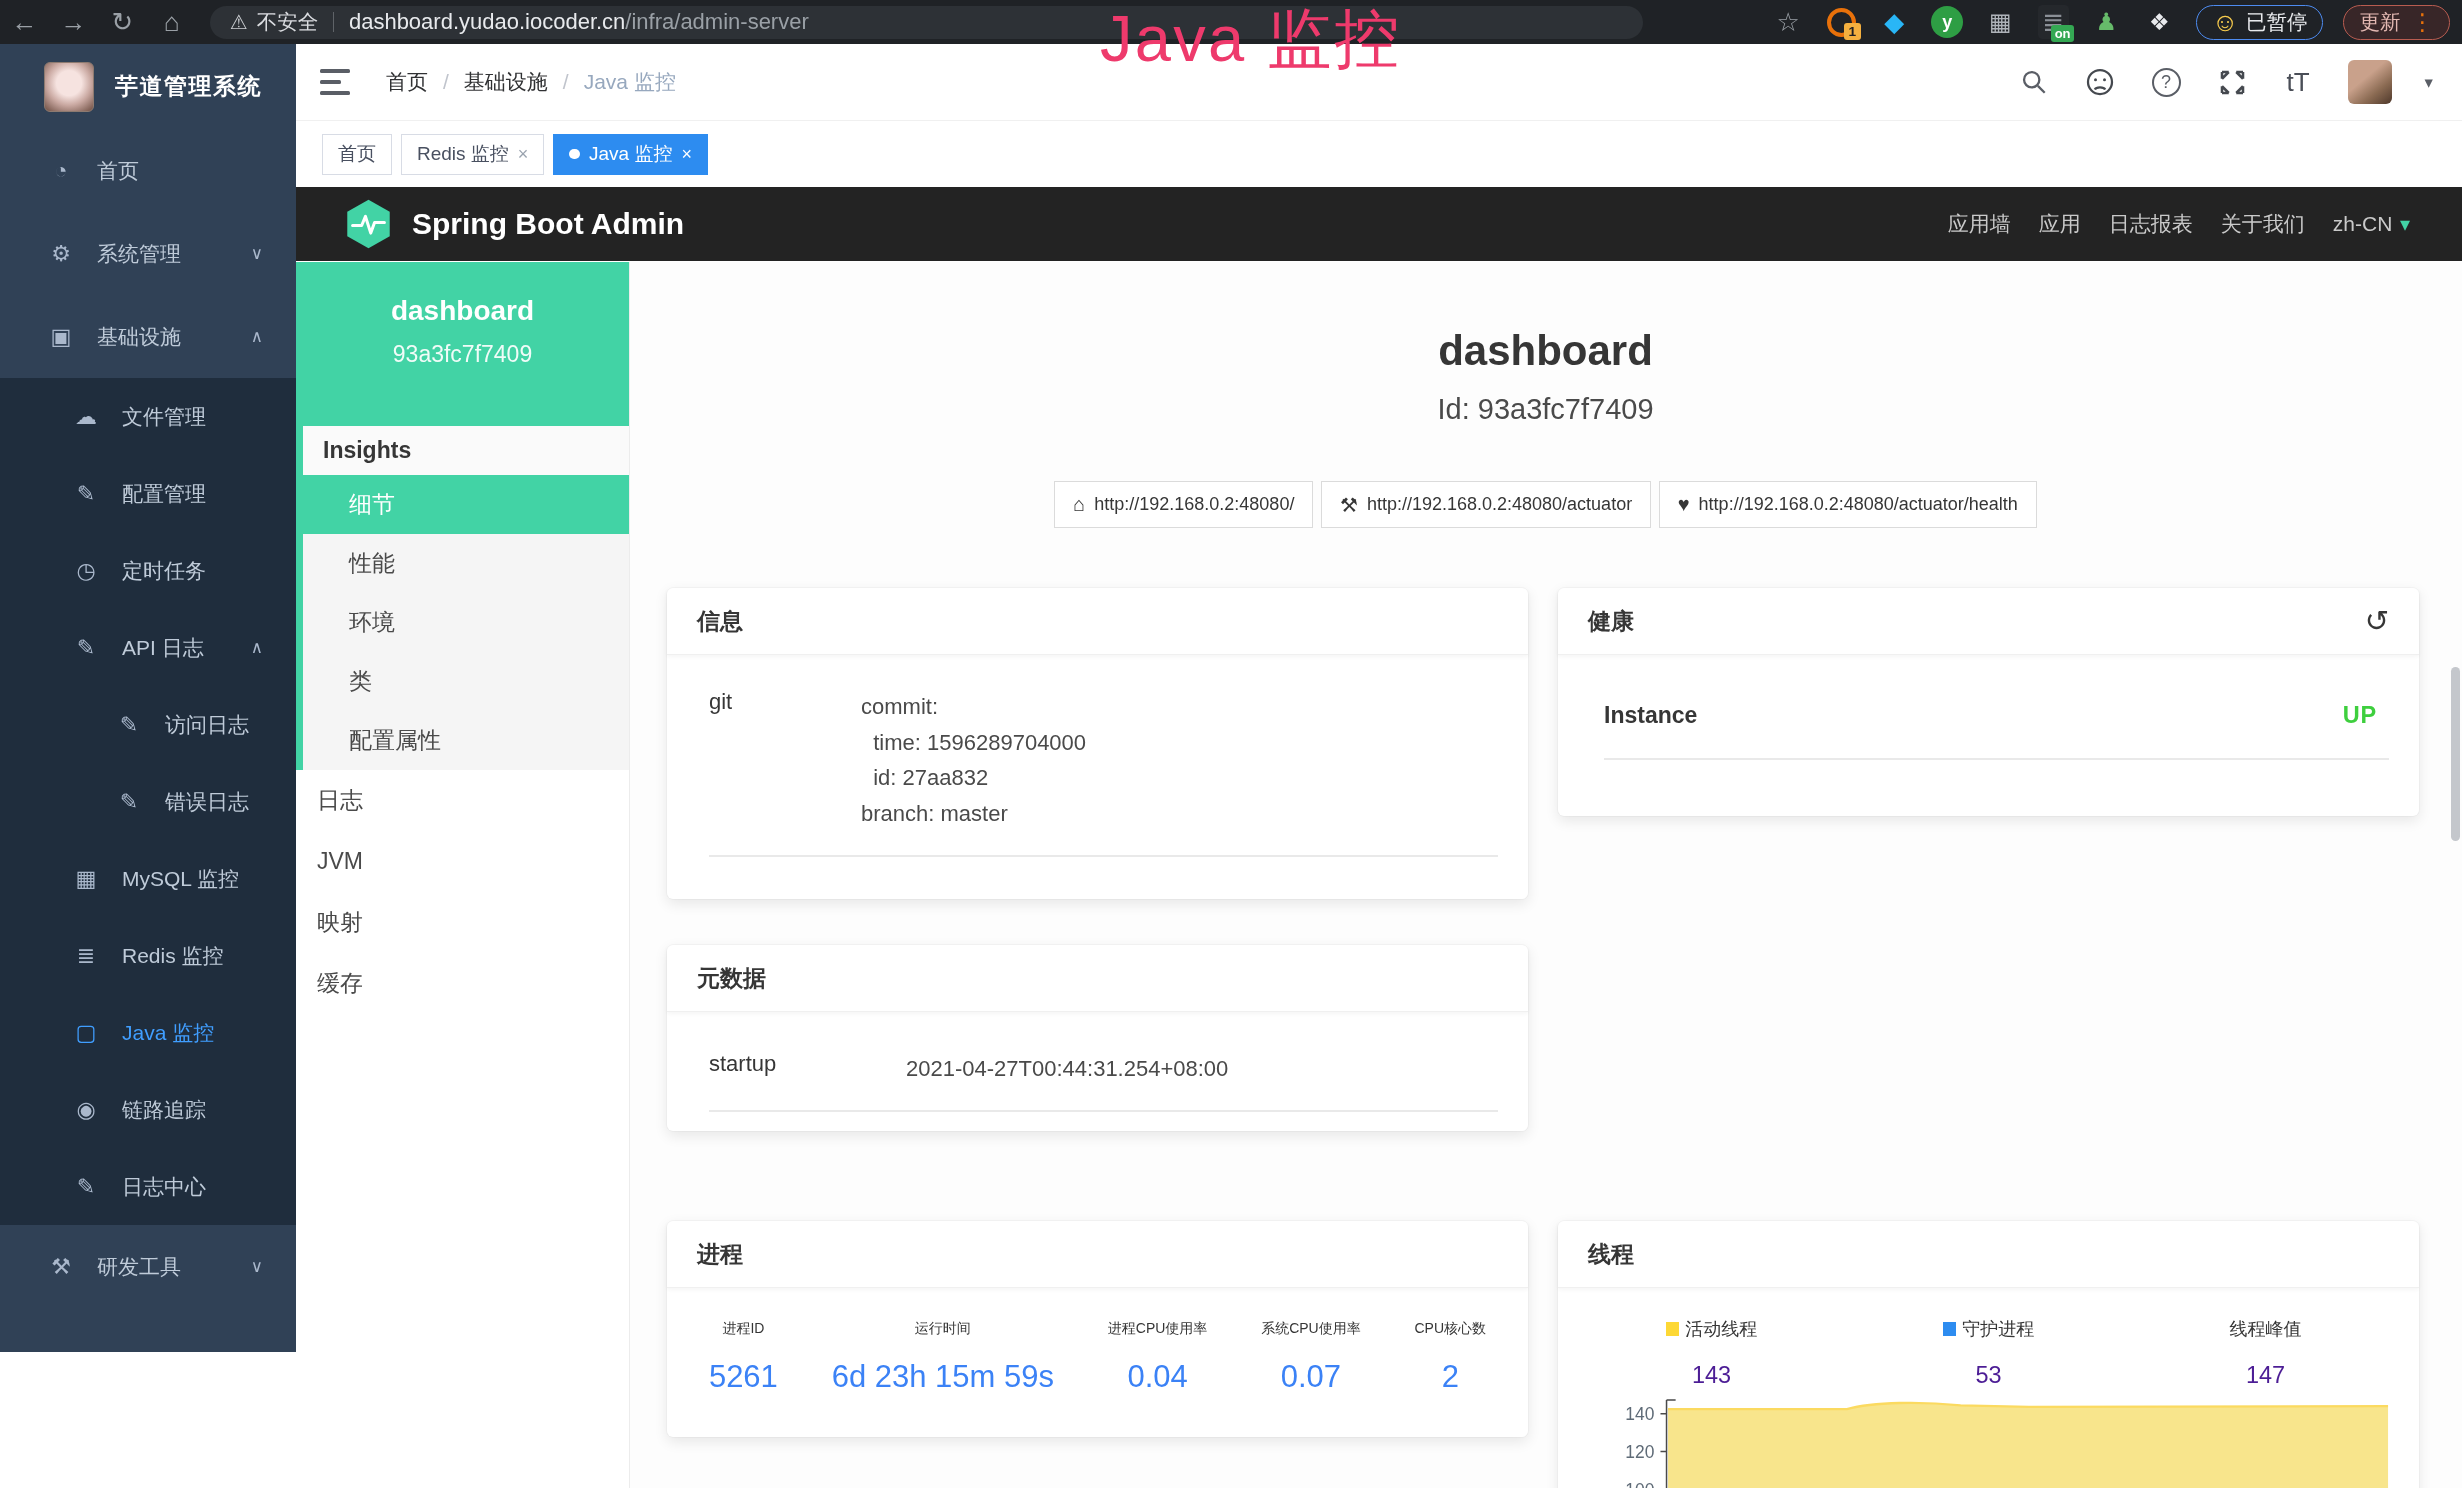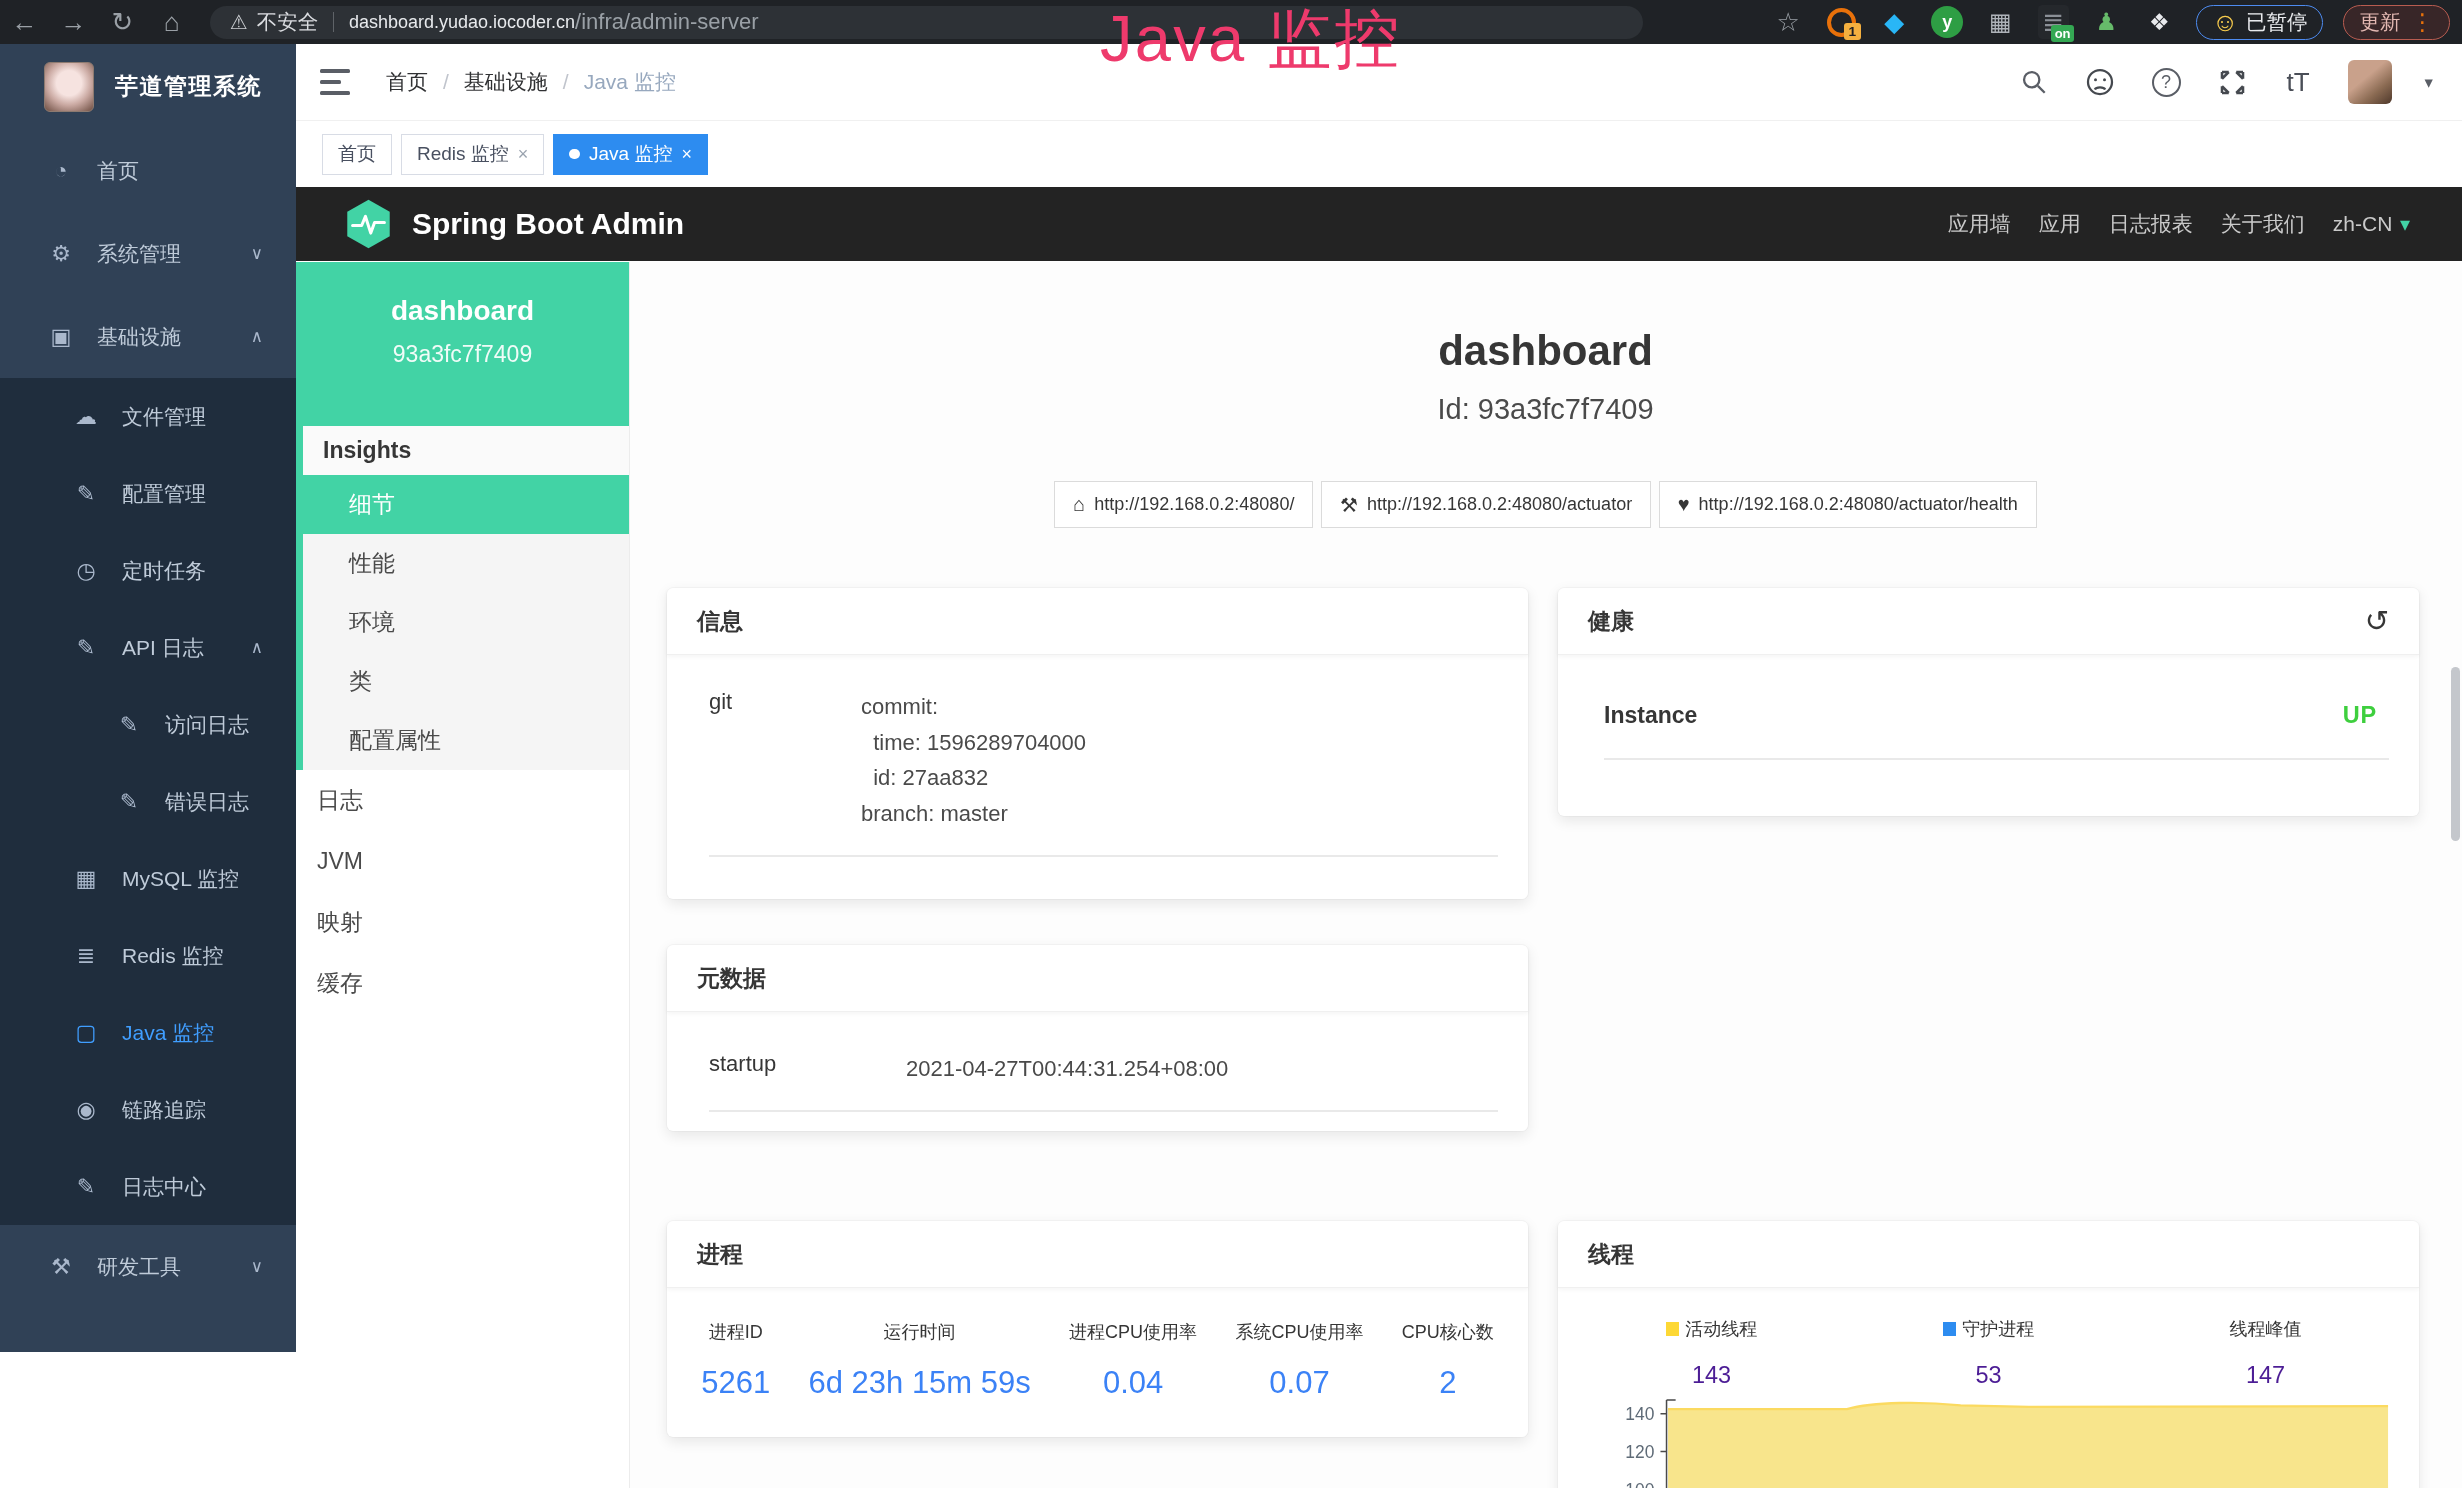--- a/index.html
+++ b/index.html
@@ -11,21 +11,21 @@
   }
   
   #browser-bar { position:absolute; left:0; top:0; width:2462px; height:44px;
     background:#1f2226; display:flex; align-items:center; z-index:40; }
   .nav-ic { color:#9aa0a6; font-size:26px; width:49px; text-align:center; flex:0 0 auto; cursor:pointer; }
   #omnibox { margin-left:13.7px; width:1433px; height:33px; border-radius:16.7px; background:#2d3136;
     display:flex; align-items:center; padding:0 20px; color:#e8eaed; }
   .warn-ic { color:#cdd0d4; font-size:20px; margin-right:9px; }
   .sec-label { font-size:20.5px; color:#dadce0; }
   .omni-div { width:0.8px; height:20px; background:#5f6368; margin:0 15px; }
-  .url-domain { font-size:18px; color:#e8eaed; }
+  .url-domain { font-size:22px; color:#e8eaed; }
   .url-path { font-size:22px; color:#9aa0a6; }
   #browser-right { margin-left:auto; display:flex; align-items:center; gap:20px; padding-right:12px; }
   .ext-ic { width:33px; height:33px; position:relative; display:flex; align-items:center; justify-content:center; }
   .circle { border-radius:50%; display:flex; align-items:center; justify-content:center; }
   .ext-badge { position:absolute; right:-3px; bottom:-1.5px; background:#f4b03f; color:#202124;
     font-size:13.7px; padding:0.8px 4.6px; border-radius:3px; font-weight:bold; }
   .on-badge { position:absolute; right:-4.6px; bottom:-3px; background:#34a853; color:#fff;
     font-size:13px; padding:0.8px 3.8px; border-radius:3px; font-weight:bold; }
   .pill { height:35px; border-radius:17.4px; display:flex; align-items:center; padding:0 15px; font-size:20.5px; }
   #paused-pill { border:1.5px solid #4d8bf0; color:#e8eaed; gap:7.6px; }
@@ -107,21 +107,21 @@
     box-shadow:0 2.3px 3.8px rgba(10,10,10,.04); }
   .ph-action { margin-left:auto; font-weight:normal; font-size:29px; color:#363636; cursor:pointer; }
   .kv-row { display:flex; padding:34px 30px 0 42px; }
   .kv-label { width:152px; font-size:22px; color:#363636; flex:0 0 auto; }
   .kv-value { font-size:22px; color:#4a4a4a; line-height:1.62; white-space:pre; }
   .row-line { margin:23px 30px 0 42px; border-bottom:2.3px solid #e9e9e9; }
   #health-row { display:flex; justify-content:space-between; padding:47px 42px 0 46px; align-items:center; }
   #health-label { font-size:23px; font-weight:bold; color:#363636; }
   #health-status { font-size:23.5px; font-weight:bold; color:#3ecf3e; letter-spacing:0.8px; }
   #proc-cols { display:flex; justify-content:space-around; padding:32px 15px 0 15px; text-align:center; }
-  .pcol .plabel { font-size:18px; color:#363636; }
+  .pcol .plabel { font-size:14px; color:#363636; }
   .pcol .pvalue { font-size:31px; color:#3b82f6; margin-top:21px; }
   #thread-legend { display:flex; padding:29px 15px 0 15px; text-align:center; }
   .tl-col { flex:1; }
   .tl-top { font-size:18px; color:#363636; display:flex; align-items:center; justify-content:center; gap:6px; }
   .sq { width:13.7px; height:13.7px; display:inline-block; }
   .tl-val { font-size:23.5px; color:#4c1d95; margin-top:21px; }
   #thread-chart { position:absolute; left:46px; top:173px; }
   
   #annotation { position:absolute; left:1100px; top:-4.6px; font-size:65px; font-weight:500;
     color:#ee3a6c; z-index:60; letter-spacing:2.3px; }

